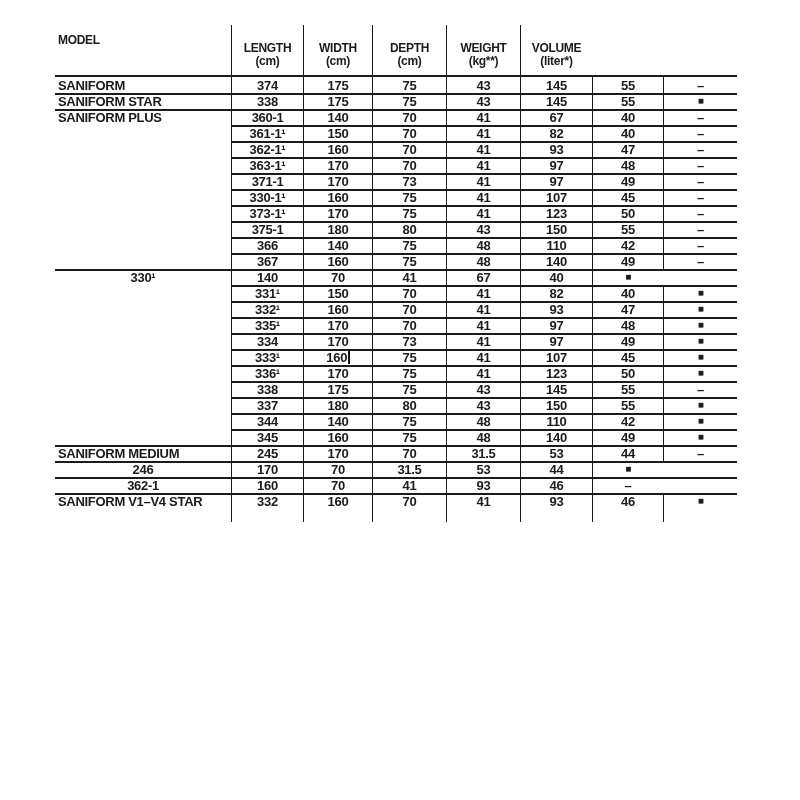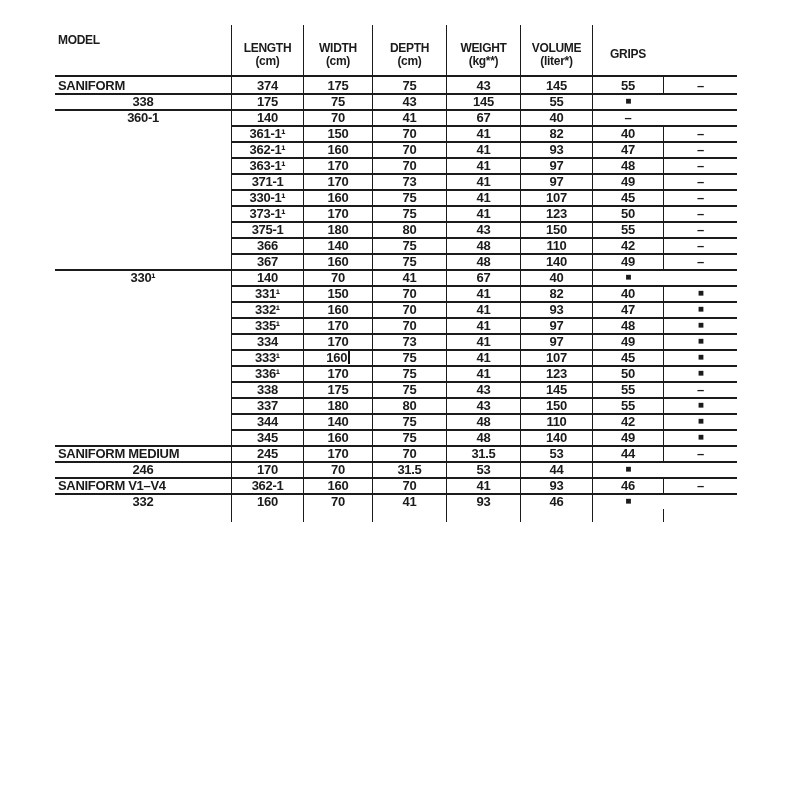--- a/index.html
+++ b/index.html
@@ -108,23 +108,20 @@
         <div class="hunit">(cm)</div>
       </div>
       <div class="cell c7">
         <div class="hlabel">WEIGHT</div>
         <div class="hunit">(kg**)</div>
       </div>
       <div class="cell c6">
         <div class="hlabel">VOLUME</div>
         <div class="hunit">(liter*)</div>
       </div>
-      <div class="cell c8">
-        <div class="hlabel">GRIPS</div>
-      </div>
     </div>
 
     <div id="rows">
         <div class="row data-row full first">
           <div class="cell c1">
             <span>SANIFORM</span>
           </div>
           <div class="cell c2">
             <span>374</span>
           </div>
@@ -141,20 +138,23 @@
             <span>145</span>
           </div>
           <div class="cell c7">
             <span>55</span>
           </div>
           <div class="cell c8">
             <span>–</span>
           </div>
         </div>
         <div class="row data-row full">
+          <div class="cell c1">
+            <span>SANIFORM STAR</span>
+          </div>
           <div class="cell c2">
             <span>338</span>
           </div>
           <div class="cell c3">
             <span>175</span>
           </div>
           <div class="cell c4">
             <span>75</span>
           </div>
           <div class="cell c5">
@@ -164,20 +164,23 @@
             <span>145</span>
           </div>
           <div class="cell c7">
             <span>55</span>
           </div>
           <div class="cell c8">
             <span class="square-glyph">■</span>
           </div>
         </div>
         <div class="row data-row full">
+          <div class="cell c1">
+            <span>SANIFORM PLUS</span>
+          </div>
           <div class="cell c2">
             <span>360-1</span>
           </div>
           <div class="cell c3">
             <span>140</span>
           </div>
           <div class="cell c4">
             <span>70</span>
           </div>
           <div class="cell c5">
@@ -754,23 +757,20 @@
             <span>53</span>
           </div>
           <div class="cell c7">
             <span>44</span>
           </div>
           <div class="cell c8">
             <span class="square-glyph">■</span>
           </div>
         </div>
         <div class="row data-row full">
-          <div class="cell c1">
-            <span>SANIFORM V1–V4</span>
-          </div>
           <div class="cell c2">
             <span>362-1</span>
           </div>
           <div class="cell c3">
             <span>160</span>
           </div>
           <div class="cell c4">
             <span>70</span>
           </div>
           <div class="cell c5">
@@ -780,20 +780,23 @@
             <span>93</span>
           </div>
           <div class="cell c7">
             <span>46</span>
           </div>
           <div class="cell c8">
             <span>–</span>
           </div>
         </div>
         <div class="row data-row full">
+          <div class="cell c1">
+            <span>SANIFORM V1–V4 STAR</span>
+          </div>
           <div class="cell c2">
             <span>332</span>
           </div>
           <div class="cell c3">
             <span>160</span>
           </div>
           <div class="cell c4">
             <span>70</span>
           </div>
           <div class="cell c5">

